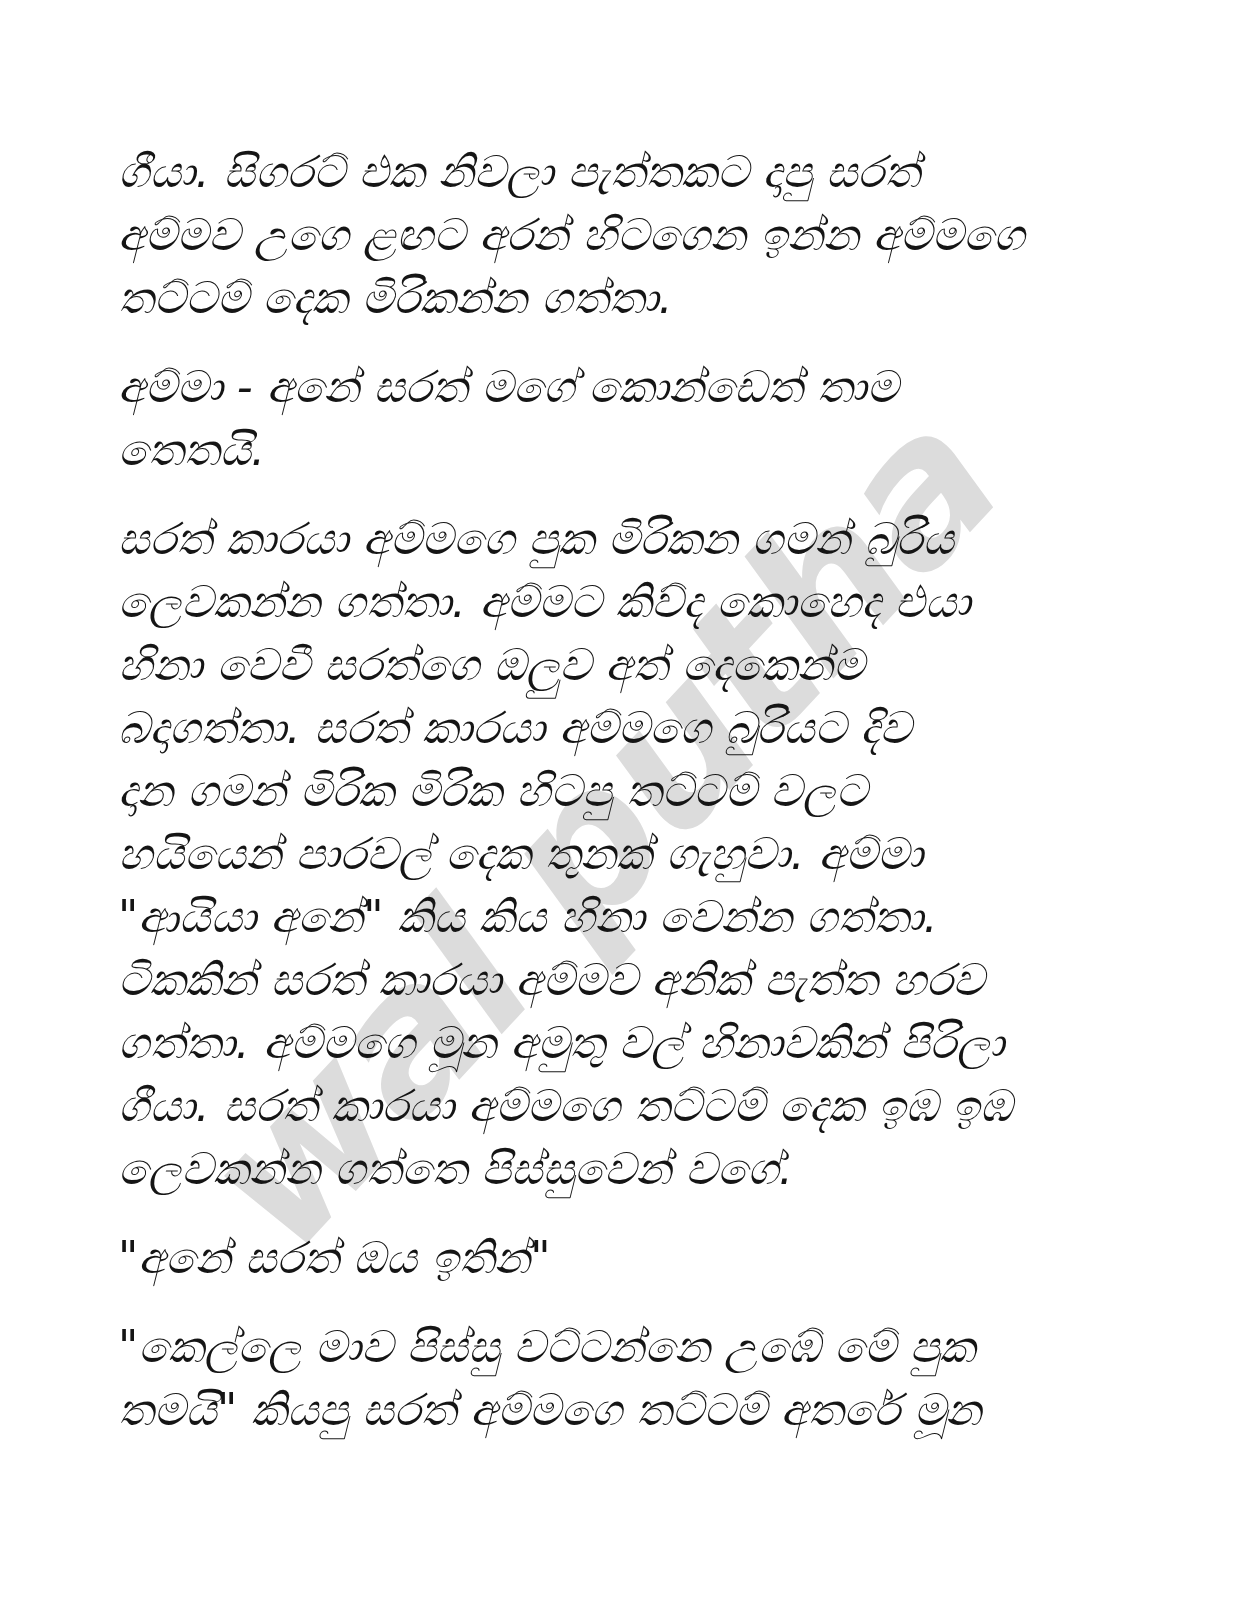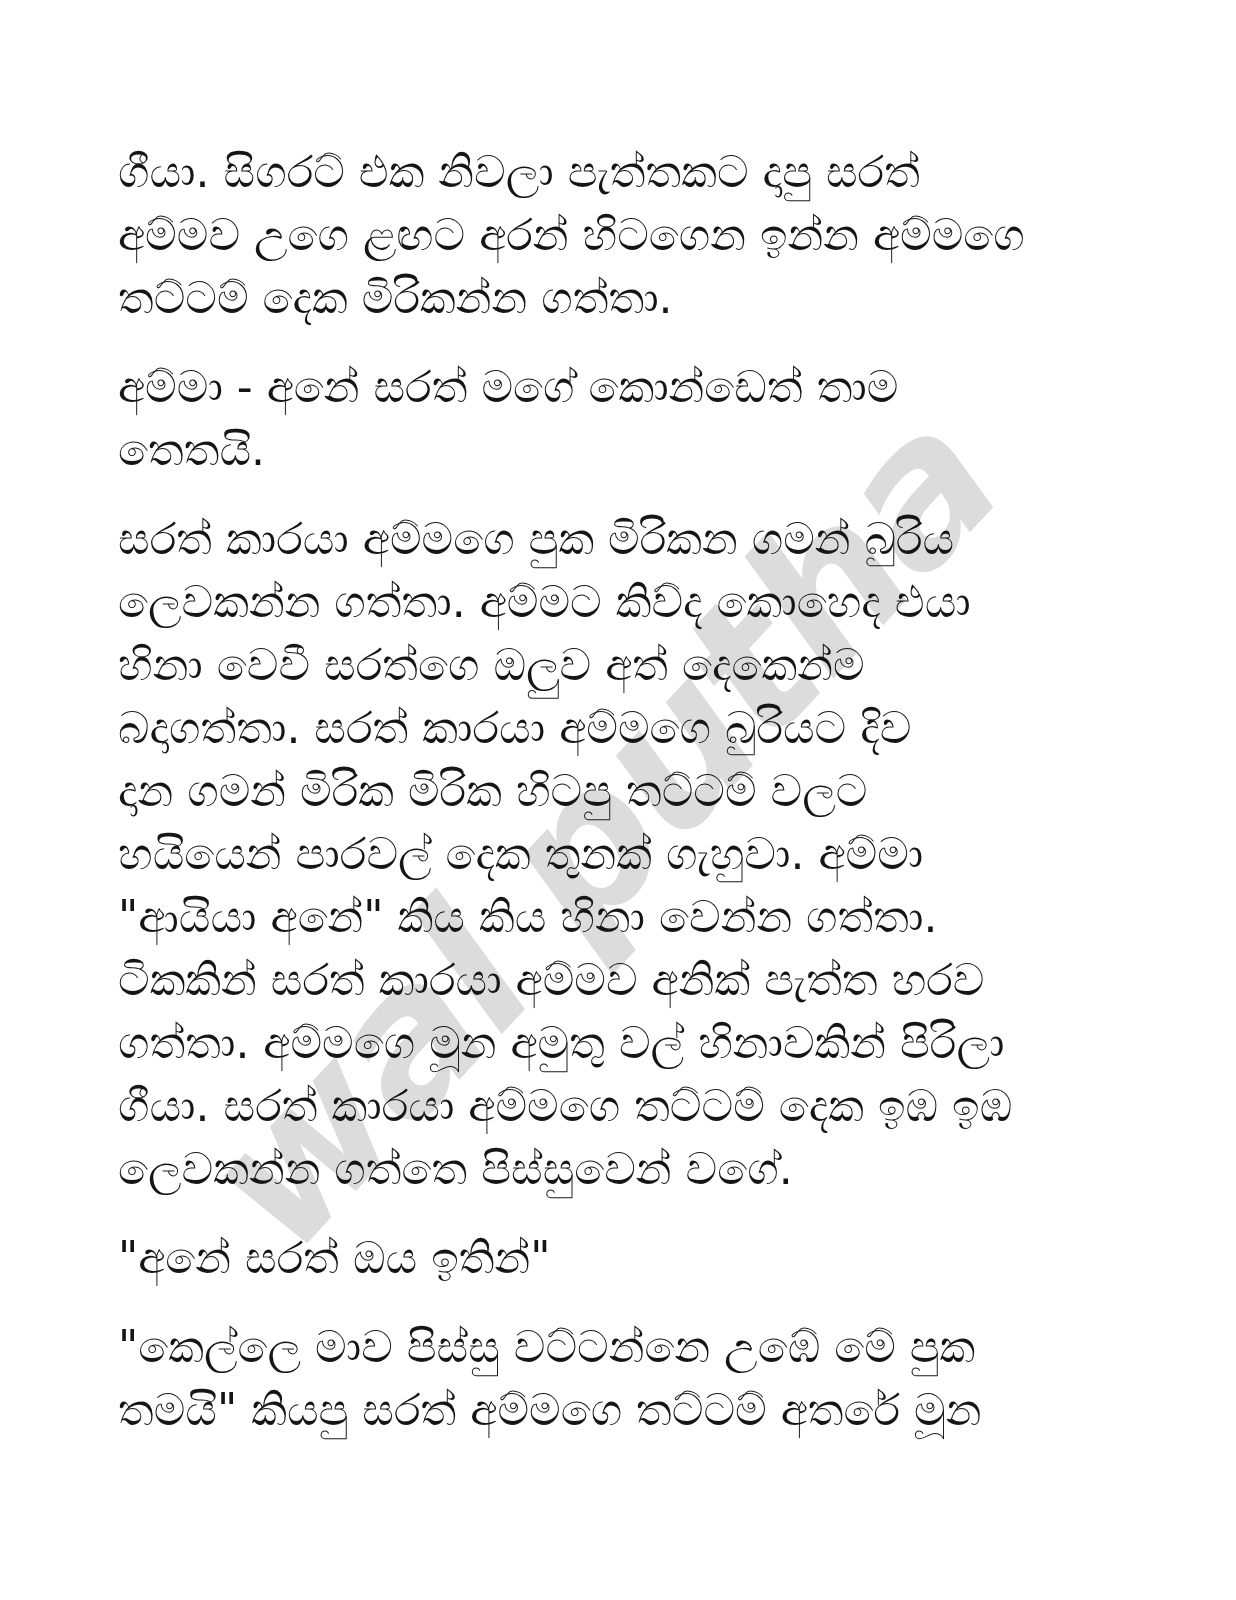--- a/index.html
+++ b/index.html
@@ -32,20 +32,21 @@
   }
   .content {
     position: absolute;
     left: 118px;
     top: 140px;
     width: 1005px;
     z-index: 1;
     color: #151515;
     font-size: 44px;
     line-height: 63px;
+    font-style: italic;
   }
   .content p {
     margin: 0 0 26px 0;
     white-space: pre-line;
     word-break: keep-all;
   }
 </style>
 </head>
 <body>
 

